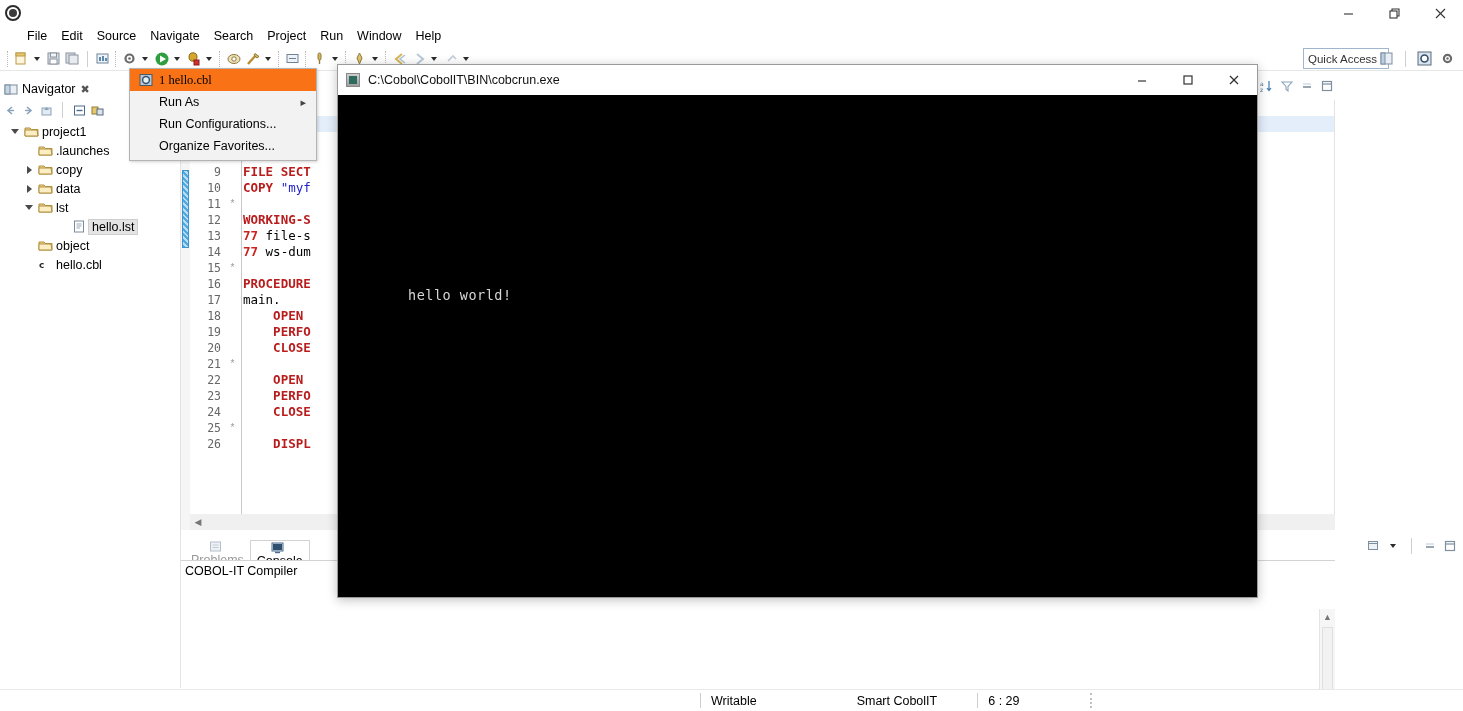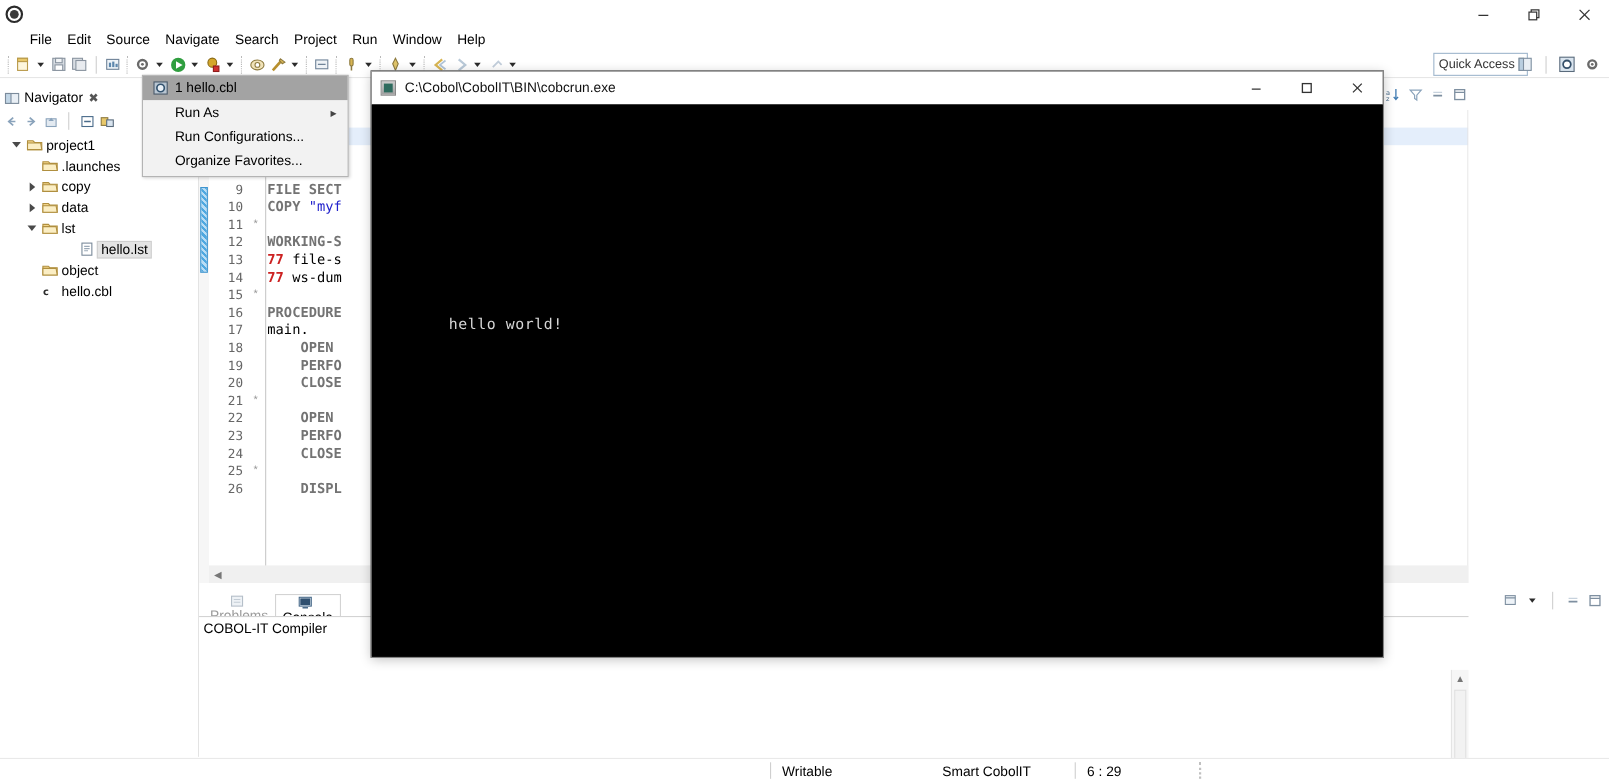--- a/index.html
+++ b/index.html
@@ -151,21 +151,21 @@
   }
   .fold-row { height: 16px; line-height: 16px; text-align: center; font-size: 10px; color: #999; }
   .codearea {
     position: absolute; left: 62px; top: 22px; width: 1092px; height: 430px;
     background: #ffffff; overflow: hidden;
   }
   .cl {
     height: 16px; line-height: 16px; font-family: "DejaVu Sans Mono", monospace;
     font-size: 12.5px; white-space: pre; color: #000;
   }
-  .cl .kw { color: #737373; font-weight: bold; }
+  .cl .kw { color: #b91c1c; font-weight: bold; }
   .cl .num { color: #cc2222; font-weight: bold; }
   .cl .str { color: #2222cc; }
   .cl .pl  { color: #000; }
   .cl-hl { background: #e4eefb; }
   .ed-hscroll {
     position: absolute; left: 9px; bottom: 0; width: 1145px; height: 16px;
     background: #f0f0f0; display: flex; align-items: center;
   }
   .sb-arrow { width: 16px; height: 16px; display: flex; align-items: center; justify-content: center;
               color: #777; font-size: 9px; }
@@ -223,21 +223,21 @@
     position: absolute; left: 129px; top: 68px; width: 188px; height: 93px;
     background: #f2f2f2; border: 1px solid #b4b4b4;
     box-shadow: 1px 1px 3px rgba(0,0,0,0.18);
     z-index: 50;
   }
   .mi {
     height: 22px; display: flex; align-items: center; padding-left: 7px;
     font-size: 12.5px; color: #000; position: relative;
   }
   .mi.sel { background: #3399ff; color: #000; }
-  .mi.sel { background: #a3a3a3; }
+  .mi.sel { background: #f97316; font-family: Liberation Serif, serif; }
   .mi .mi-icon { width: 18px; display: flex; align-items: center; justify-content: center; }
   .mi .mi-label { padding-left: 4px; }
   .mi .mi-sub {
     position: absolute; right: 10px; color: #444; font-size: 11px;
   }
 
   
   .cwin {
     position: absolute; left: 337px; top: 64px; width: 921px; height: 534px;
     background: #000; border: 1px solid #9a9a9a; z-index: 60;

